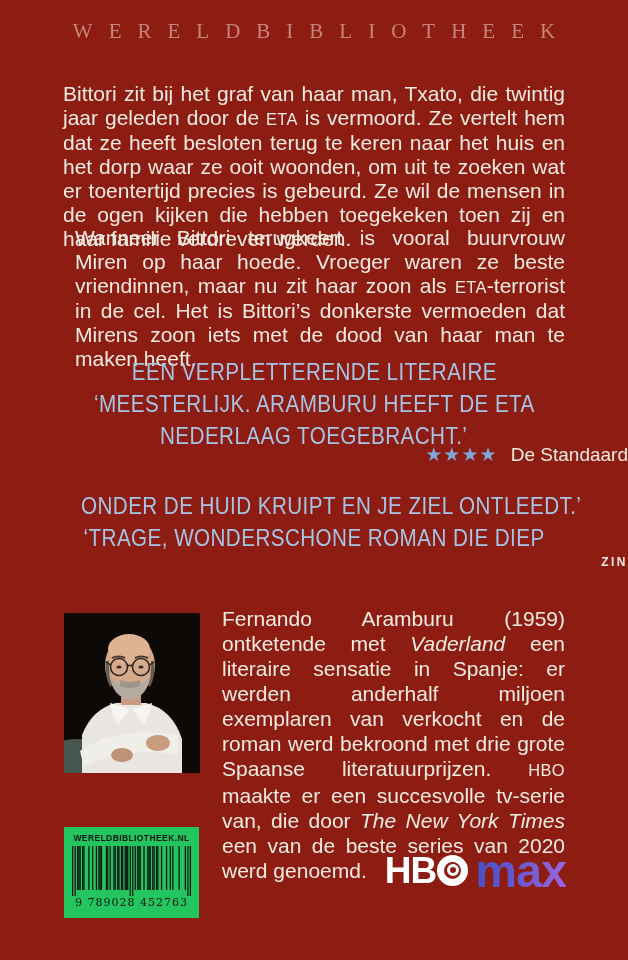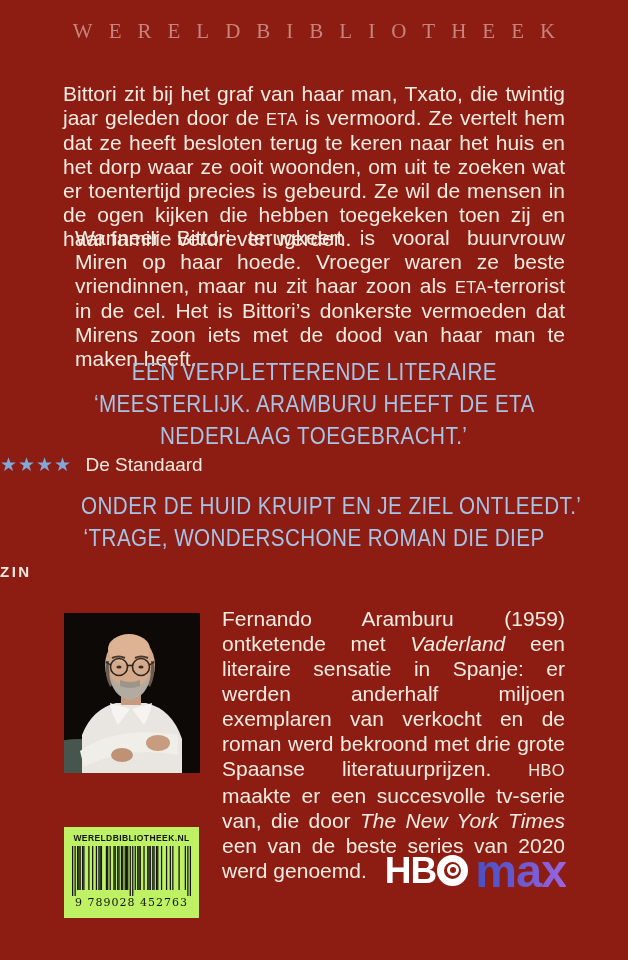--- a/index.html
+++ b/index.html
@@ -39,40 +39,40 @@
     text-align: center;
     color: var(--quote_blue, #A6C4E6);
     font-size: 24px; line-height: 32px;
     font-weight: 400; letter-spacing: 0.5px;
   }
   .q1 { top: 356px; }
   .q2 { top: 490px; }
   .qline span { display: inline-block; white-space: nowrap; transform-origin: center; }
   .attrib {
     position: absolute; left: 0; right: 0;
-    text-align: left; font-size: 19px; line-height: 22px; margin-top: 10px;
+    text-align: right; font-size: 19px; line-height: 22px;
   }
   .a1 { top: 444px; }
   .stars { color: var(--star_blue, #7FA9DB); letter-spacing: 1px; margin-right: 8px; }
   .source { color: var(--text, #F2EBE1); }
   .zin {
-    top: 551px; font-size: 15px; font-weight: bold;
+    top: 551px; font-size: 12px; font-weight: bold;
     letter-spacing: 2.5px; color: var(--text, #F2EBE1);
   }
   
   .photo {
     position: absolute; left: 64px; top: 613px;
     width: 136px; height: 160px; overflow: hidden;
   }
   .bio { left: 222px; top: 606px; line-height: 25px; }
   
   .barcode-box {
     position: absolute; left: 64px; top: 827px;
     width: 135px; height: 91px;
-    background: #bef264; color: #141414;
+    background: #22c55e; color: #141414;
     text-align: center; padding-top: 6px;
   }
   .bc-site {
     font-size: 8.5px; font-weight: bold; letter-spacing: 0.4px;
     color: #141414; line-height: 10px;
   }
   .bc-bars { margin: 3px auto 0; width: 119px; height: 50px; }
   .bc-bars svg { display: block; }
   .bc-num {
     font-family: "DejaVu Serif", serif;

